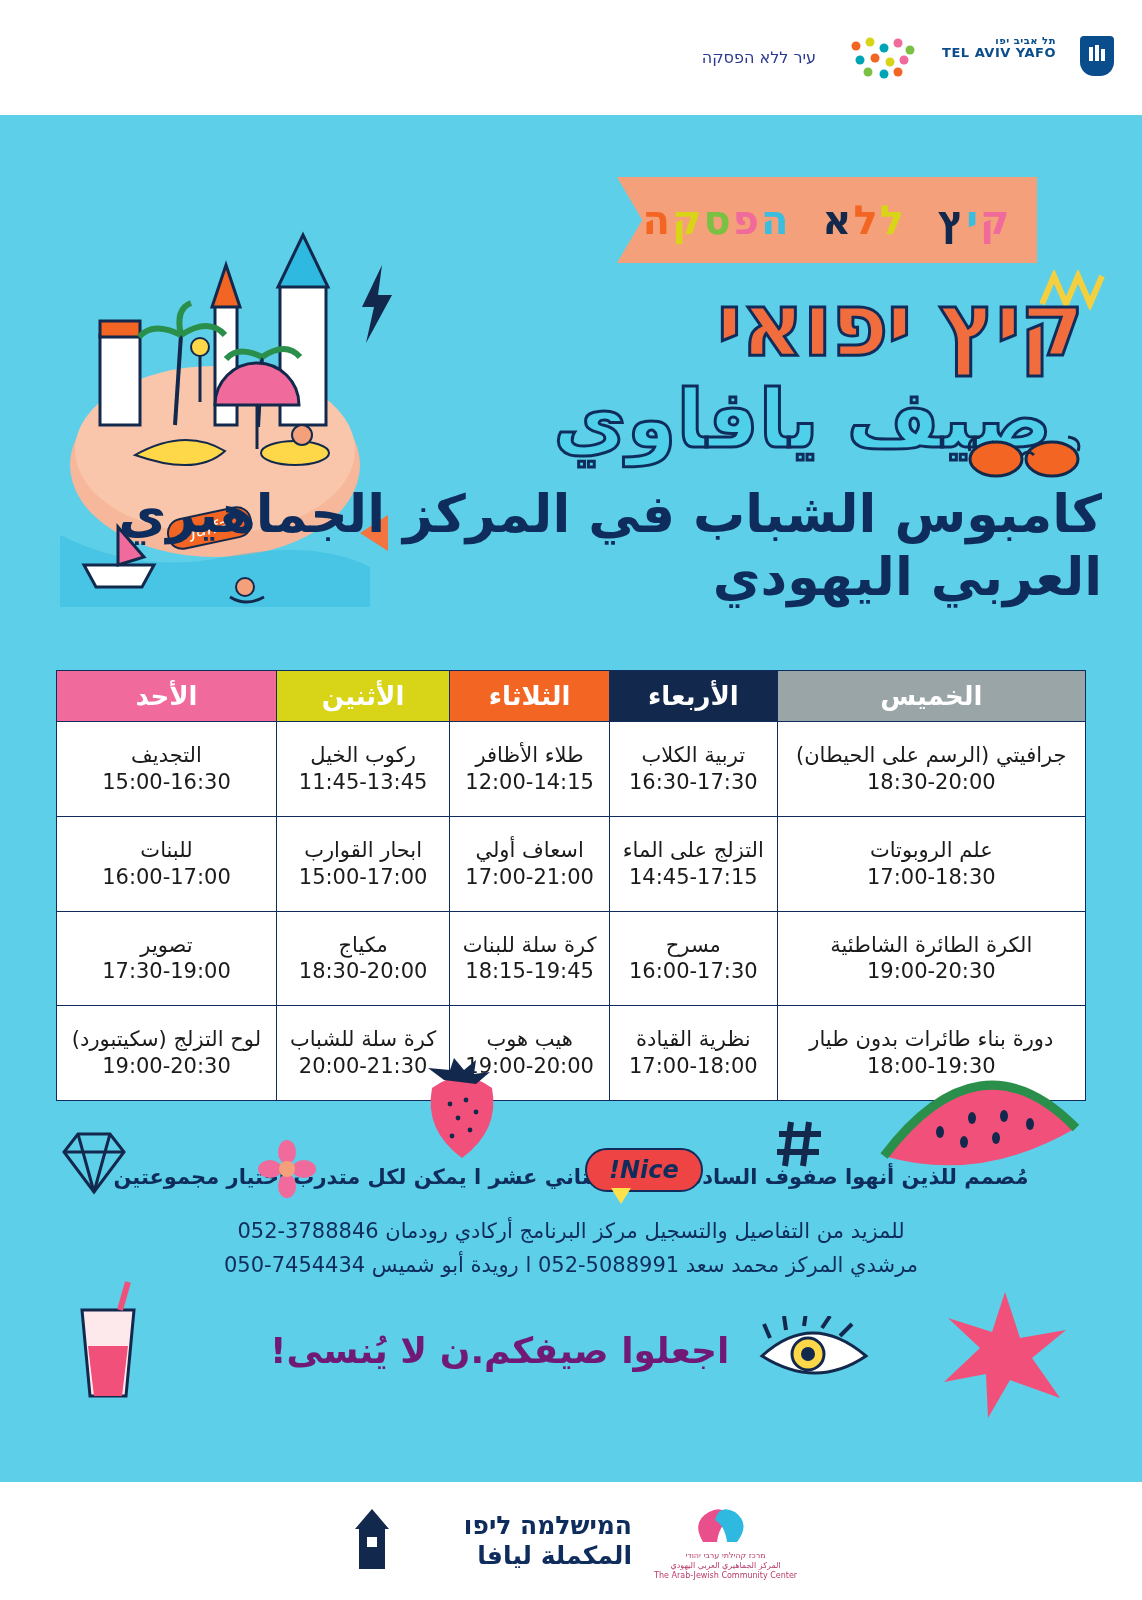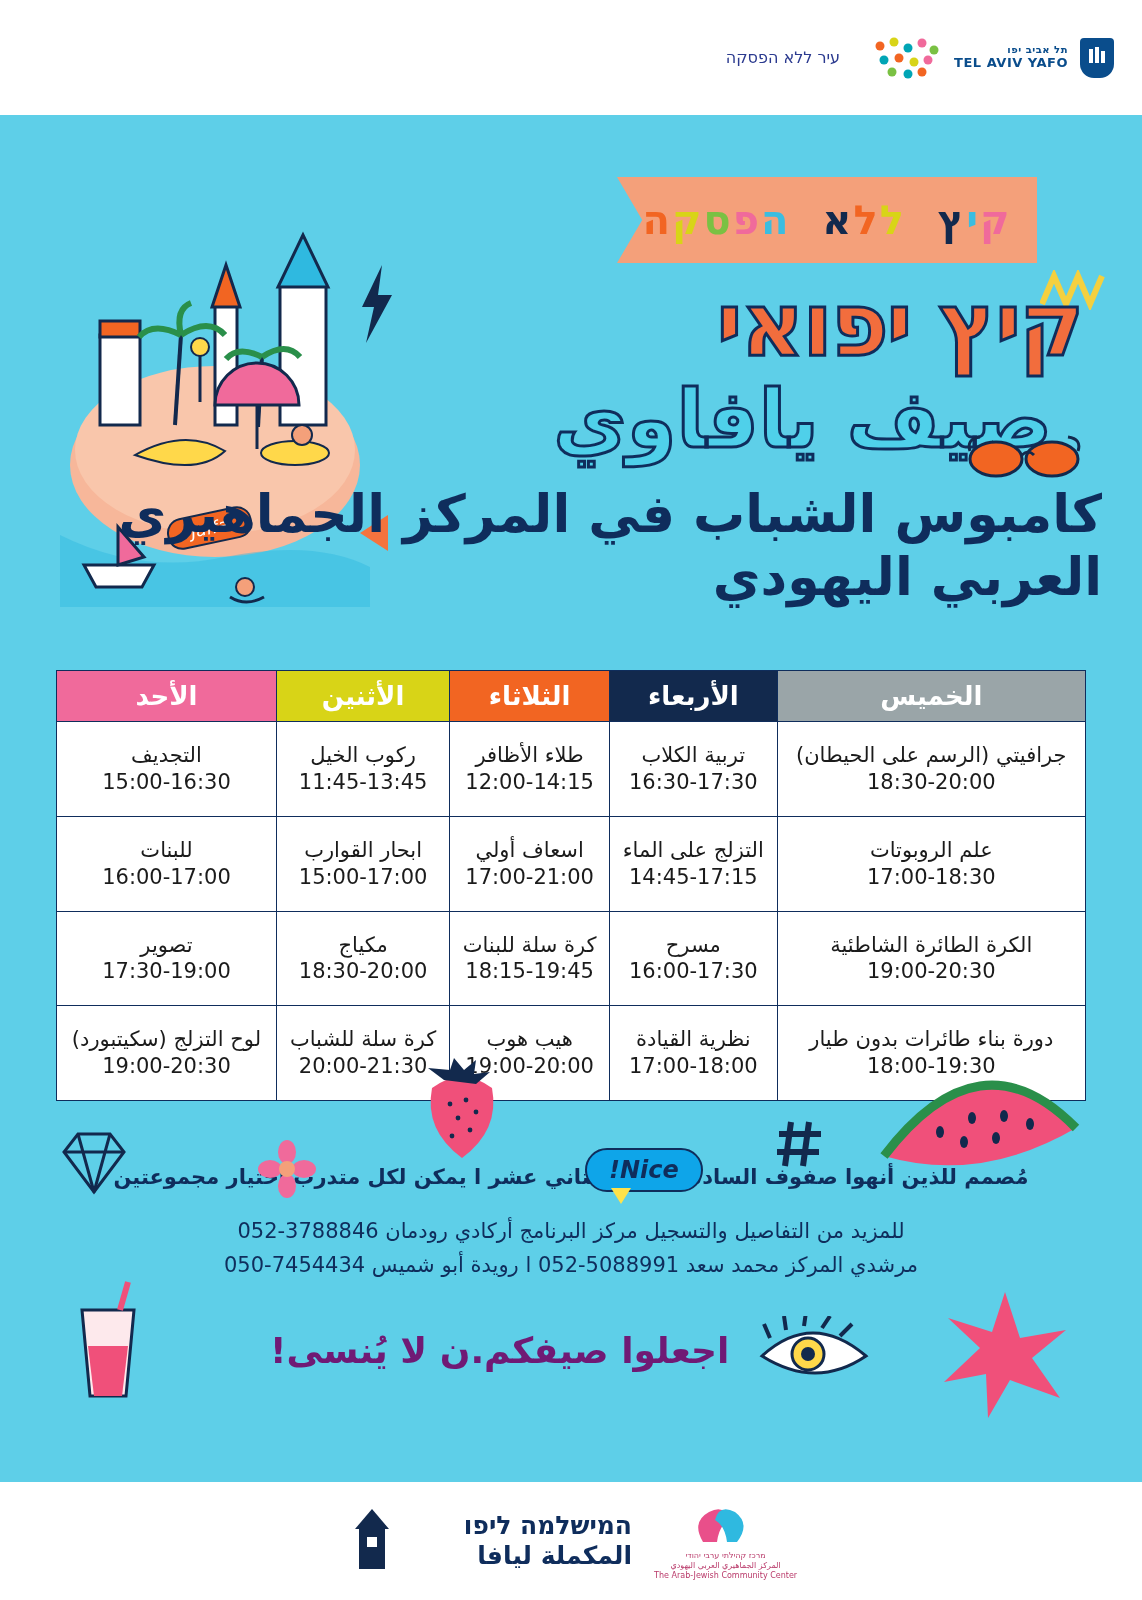--- a/index.html
+++ b/index.html
@@ -10,21 +10,21 @@
     background:#5ecfe8;
     position:relative;
     overflow:hidden;
   }
   
   .topbar{
     height:115px; background:#ffffff;
     display:flex; align-items:center; gap:18px;
     padding:0 28px; position:relative; z-index:5;
   }
-  .logo-wrap{ display:flex; align-items:center; gap:12px; }
+  .logo-wrap{ display:flex; gap:24px; }
   .logo-shield{
     width:34px;height:40px;background:#0a4d8c;border-radius:4px 4px 14px 14px;
     display:flex;align-items:center;justify-content:center;color:#fff;font-size:9px;
   }
   .logo-text{ color:#0a4d8c; font-weight:bold; font-size:13px; line-height:1.05; letter-spacing:.5px;}
   .logo-dots{ position:relative; width:70px; height:44px; }
   .tagline{
     color:#2b3a8f; font-size:16px; margin-right:14px; direction:rtl;
   }
   
@@ -93,21 +93,21 @@
   .bottombar{
     position:absolute; bottom:0; left:0; right:0; height:118px; background:#fff;
     display:flex; align-items:center; justify-content:center; gap:22px;
   }
   .bb-text{ direction:rtl; text-align:right; color:#0f2d5c; font-size:25px; font-weight:bold; line-height:1.2;margin-left:43px;}
   .cjac{ text-align:center; color:#b93a6a; font-size:8px; line-height:1.25;}
   
   .doodle{ position:absolute; }
   .nice-bubble{
     position:absolute; left:585px; top:1148px;
-    background:#0ea5e9; border:2px solid #0f2d5c; border-radius:26px;
+    background:#ef4444; border:2px solid #0f2d5c; border-radius:26px;
     padding:6px 22px; font-size:24px; font-weight:bold; color:#0f2d5c; font-style:italic;
   }
   .nice-bubble:after{
     content:""; position:absolute; left:24px; bottom:-14px;
     border-left:10px solid transparent;border-right:10px solid transparent;border-top:16px solid #ffe24a;
   }
 </style>
 </head>
 <body>
 

